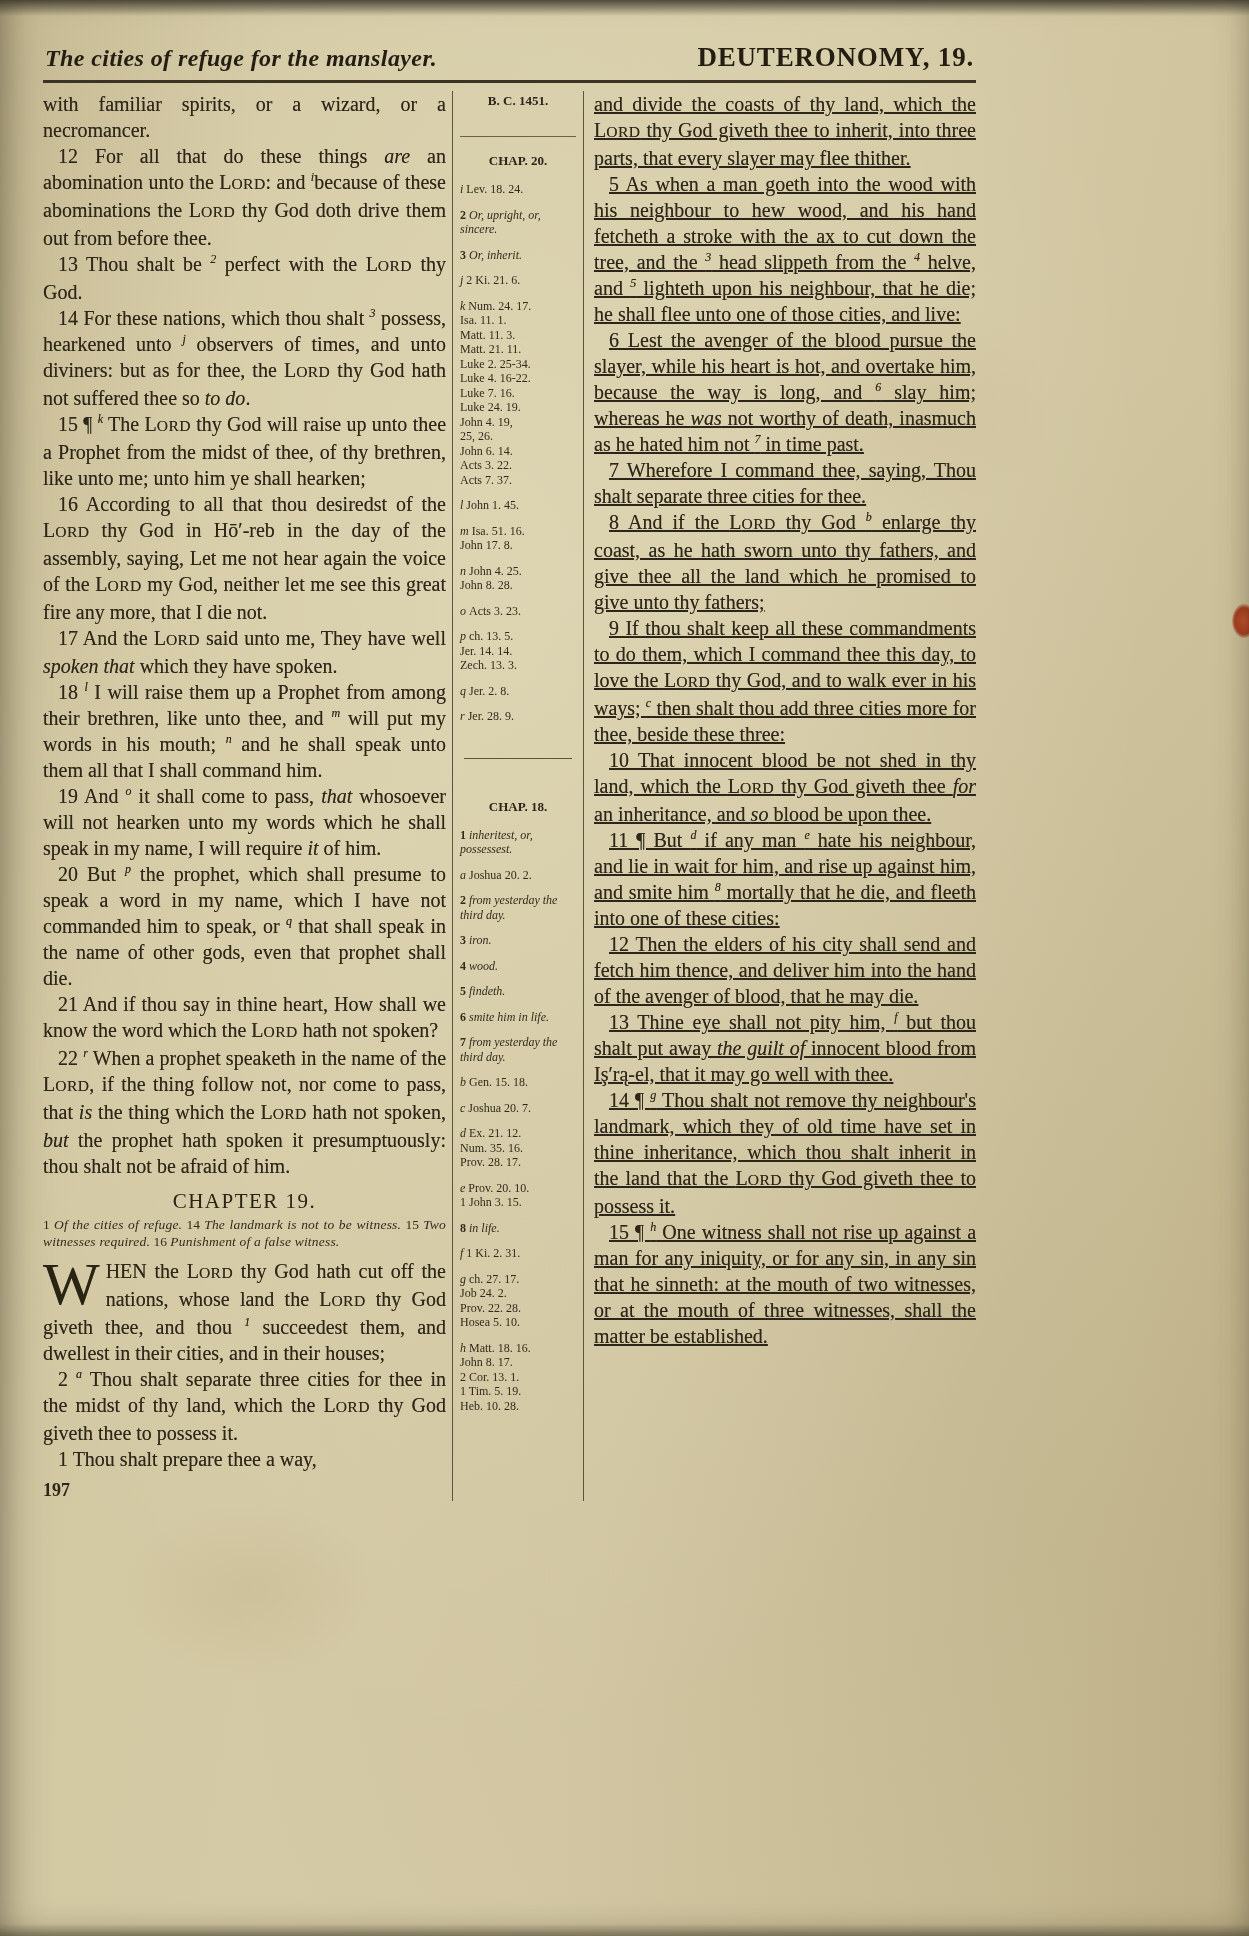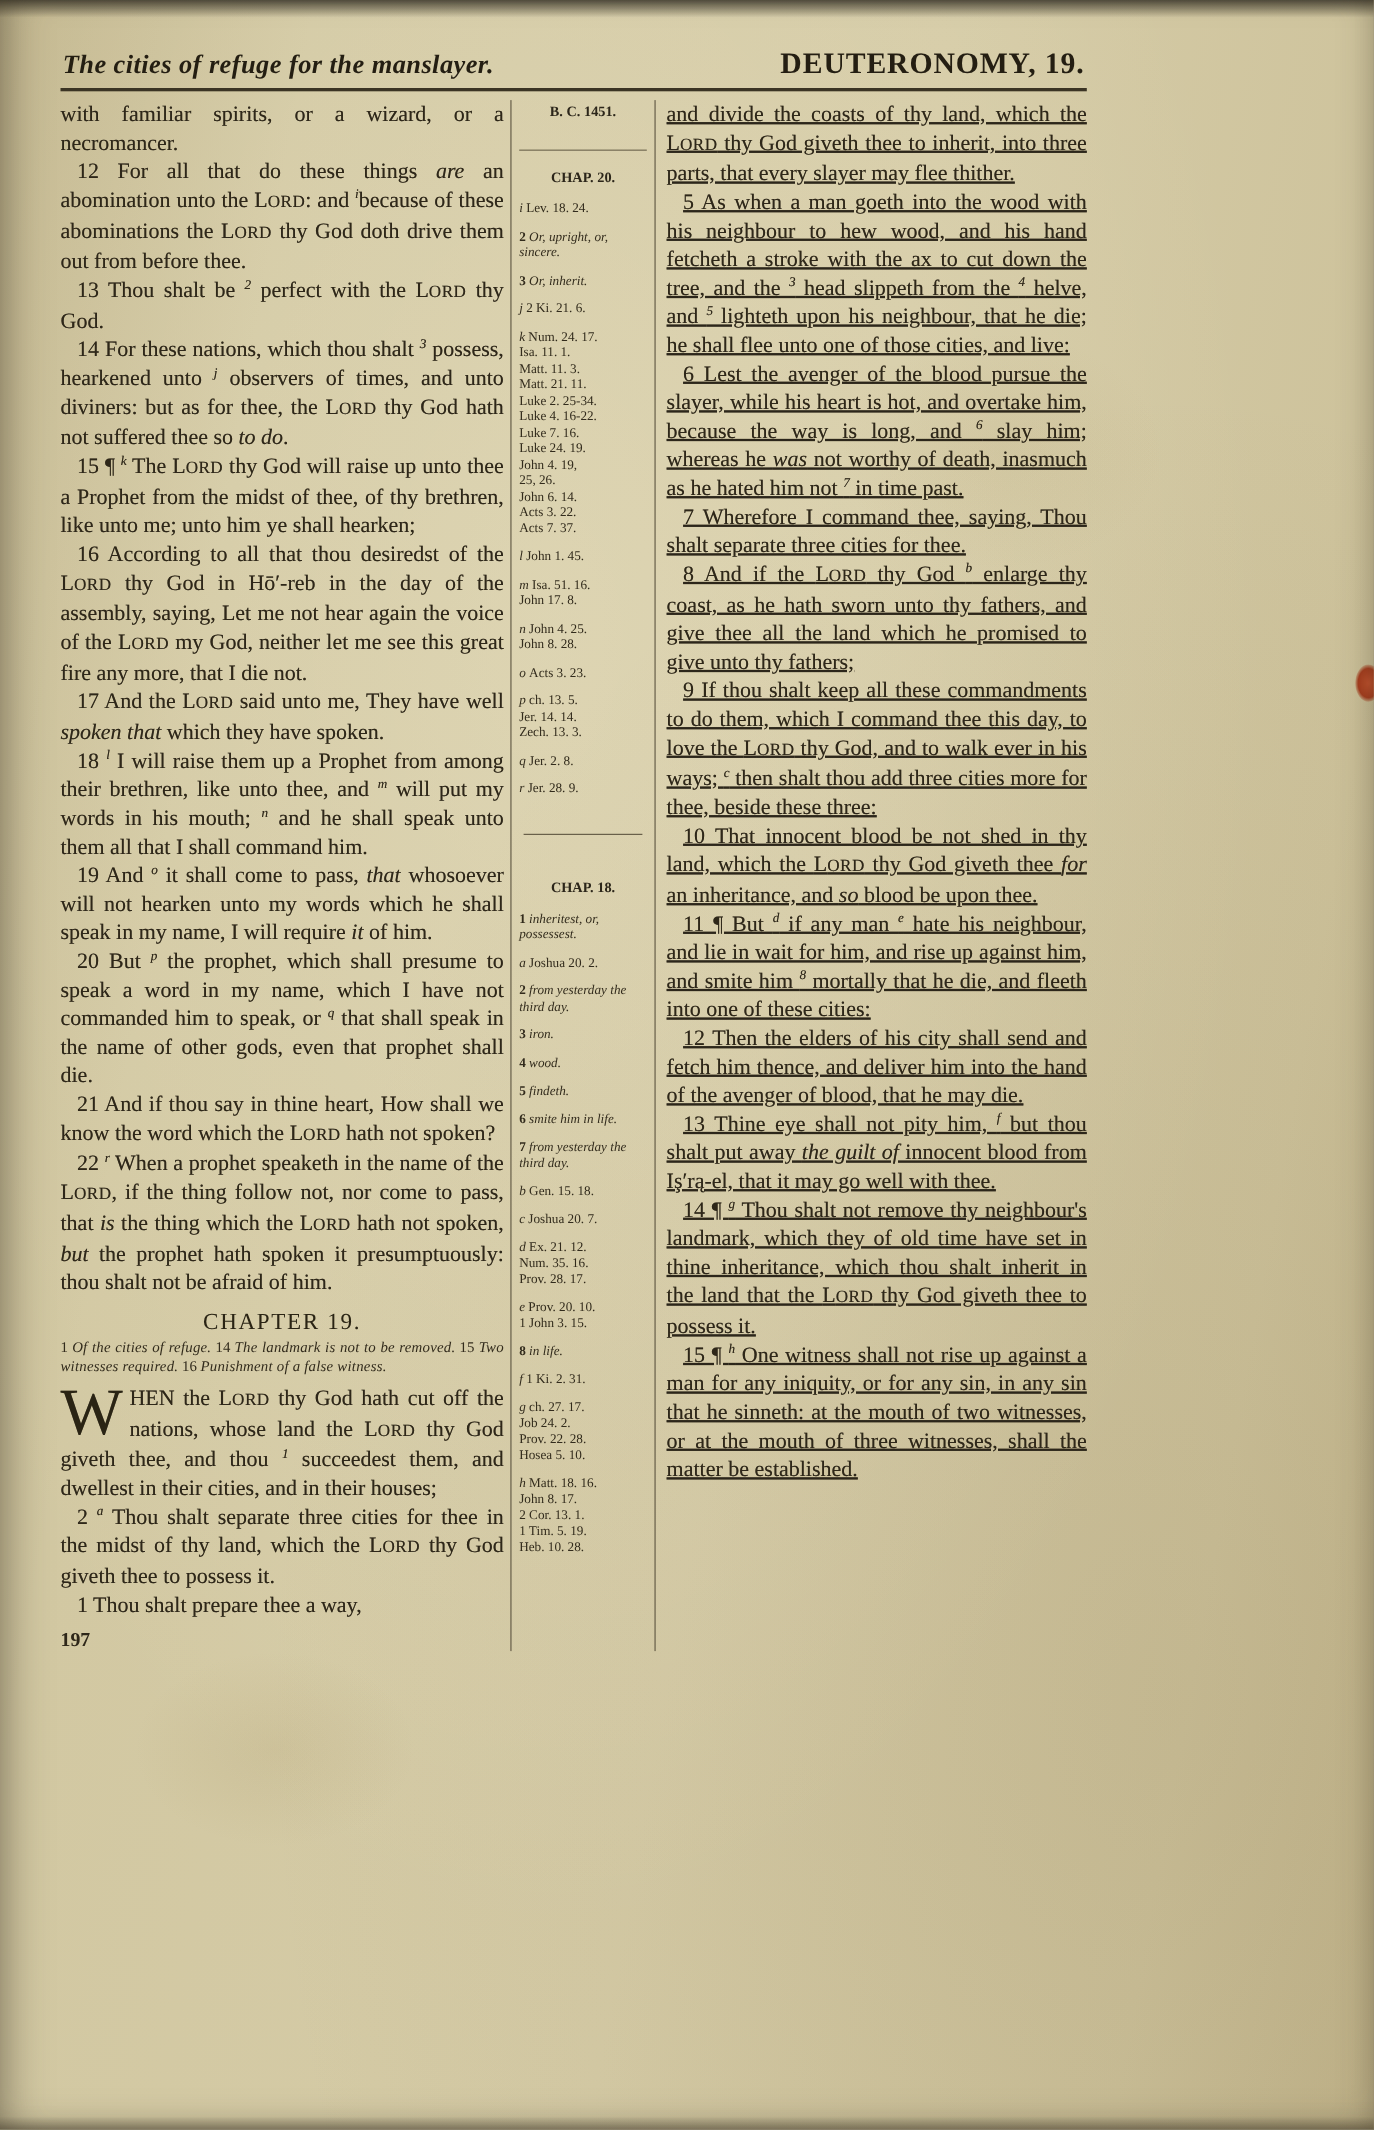--- a/index.html
+++ b/index.html
@@ -24,21 +24,21 @@
                inset -18px 0 34px -20px rgba(60,52,36,.38),
                inset 0 -20px 36px -22px rgba(60,52,36,.35);}
   .stain{position:absolute;border-radius:50%;pointer-events:none;}
   .stain.s1{left:120px;top:1500px;width:260px;height:180px;
     background:radial-gradient(ellipse,rgba(140,115,60,.10),rgba(0,0,0,0) 70%);}
   .stain.s2{left:760px;top:300px;width:300px;height:220px;
     background:radial-gradient(ellipse,rgba(150,125,70,.08),rgba(0,0,0,0) 70%);}
   .smudge{position:absolute;right:-7px;top:604px;width:24px;height:34px;border-radius:50%;
     background:radial-gradient(ellipse at center,#c0502c 0%,#a63d1e 55%,rgba(166,61,30,0) 75%);}
 
-  .content{position:absolute;left:55px;top:42px;width:933px;}
+  .content{position:absolute;left:43px;top:42px;width:933px;}
 
   .header{display:flex;justify-content:space-between;align-items:baseline;
     border-bottom:3px solid #3b3424;padding:0 2px 7px 2px;}
   .running-left{font-style:italic;font-weight:bold;font-size:24px;letter-spacing:.4px;color:#241e12;}
   .running-right{font-weight:bold;font-size:27px;letter-spacing:.8px;color:#241e12;}
 
   .columns{display:flex;align-items:stretch;margin-top:8px;}
   .col-left{width:403px;}
   .col-center{width:116px;padding:2px 7px 0 7px;}
   .col-right{width:382px;padding-left:10px;text-decoration:underline;}
@@ -94,21 +94,21 @@
             <p class="verse">15 ¶ <sup class="rf">k</sup> The <span class="sc">L<span>ORD</span></span> thy God will raise up unto thee a Prophet from the midst of thee, of thy brethren, like unto me; unto him ye shall hearken;</p>
             <p class="verse">16 According to all that thou desiredst of the <span class="sc">L<span>ORD</span></span> thy God in Hō′-reb in the day of the assembly, saying, Let me not hear again the voice of the <span class="sc">L<span>ORD</span></span> my God, neither let me see this great fire any more, that I die not.</p>
             <p class="verse">17 And the <span class="sc">L<span>ORD</span></span> said unto me, They have well <i>spoken that</i> which they have spoken.</p>
             <p class="verse">18 <sup class="rf">l</sup> I will raise them up a Prophet from among their brethren, like unto thee, and <sup class="rf">m</sup> will put my words in his mouth; <sup class="rf">n</sup> and he shall speak unto them all that I shall command him.</p>
             <p class="verse">19 And <sup class="rf">o</sup> it shall come to pass, <i>that</i> whosoever will not hearken unto my words which he shall speak in my name, I will require <i>it</i> of him.</p>
             <p class="verse">20 But <sup class="rf">p</sup> the prophet, which shall presume to speak a word in my name, which I have not commanded him to speak, or <sup class="rf">q</sup> that shall speak in the name of other gods, even that prophet shall die.</p>
             <p class="verse">21 And if thou say in thine heart, How shall we know the word which the <span class="sc">L<span>ORD</span></span> hath not spoken?</p>
             <p class="verse">22 <sup class="rf">r</sup> When a prophet speaketh in the name of the <span class="sc">L<span>ORD</span></span>, if the thing follow not, nor come to pass, that <i>is</i> the thing which the <span class="sc">L<span>ORD</span></span> hath not spoken, <i>but</i> the prophet hath spoken it presumptuously: thou shalt not be afraid of him.</p>
           </div>
         <div class="chapter-heading">CHAPTER 19.</div>
-        <div class="chapter-summary">1 <i>Of the cities of refuge.</i> 14 <i>The landmark is not to be removed.</i> 15 <i>Two witnesses required.</i> 16 <i>Punishment of a false witness.</i></div>
+        <div class="chapter-summary">1 <i>Of the cities of refuge.</i> 14 <i>The landmark is not to be witness.</i> 15 <i>Two witnesses required.</i> 16 <i>Punishment of a false witness.</i></div>
         <div id="left-verses-19">
             <p class="verse openv"><span class="dropcap">W</span>HEN the <span class="sc">L<span>ORD</span></span> thy God hath cut off the nations, whose land the <span class="sc">L<span>ORD</span></span> thy God giveth thee, and thou <sup class="rf">1</sup> succeedest them, and dwellest in their cities, and in their houses;</p>
             <p class="verse">2 <sup class="rf">a</sup> Thou shalt separate three cities for thee in the midst of thy land, which the <span class="sc">L<span>ORD</span></span> thy God giveth thee to possess it.</p>
             <p class="verse">1 Thou shalt prepare thee a way,</p>
           </div>
         <div class="page-num">197</div>
       </div>
 
       <div class="vdiv"></div>
 

